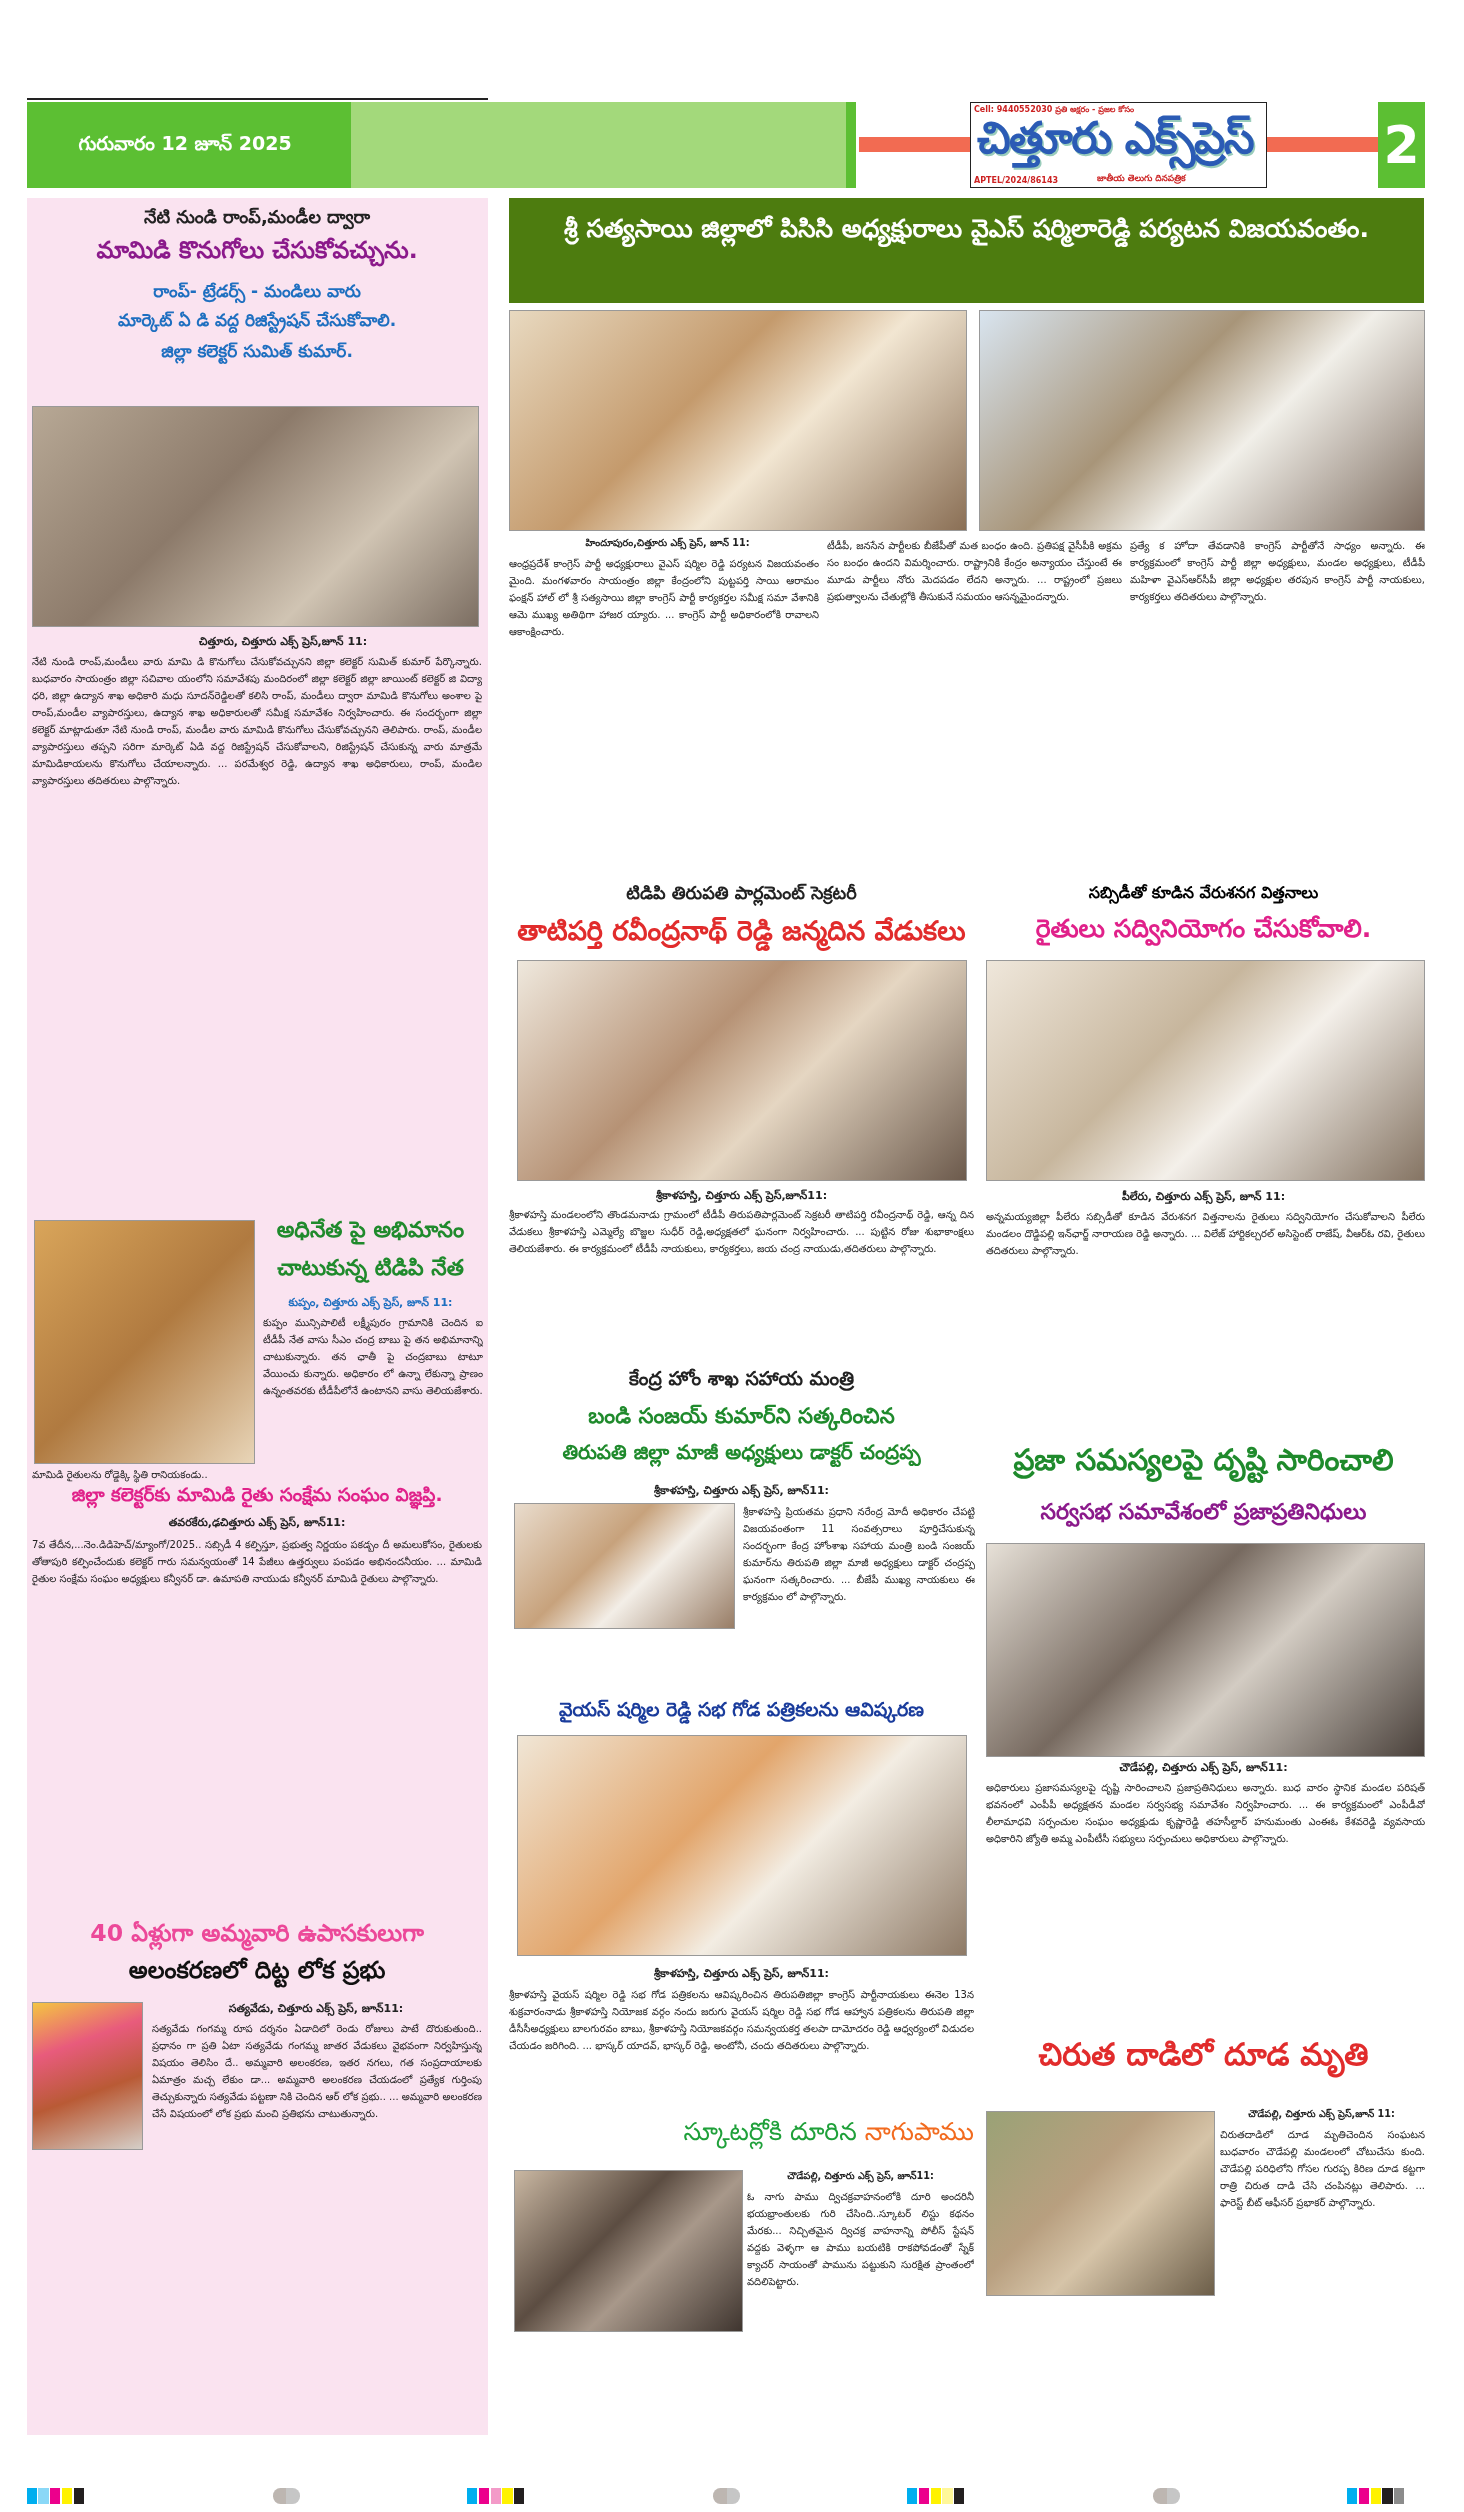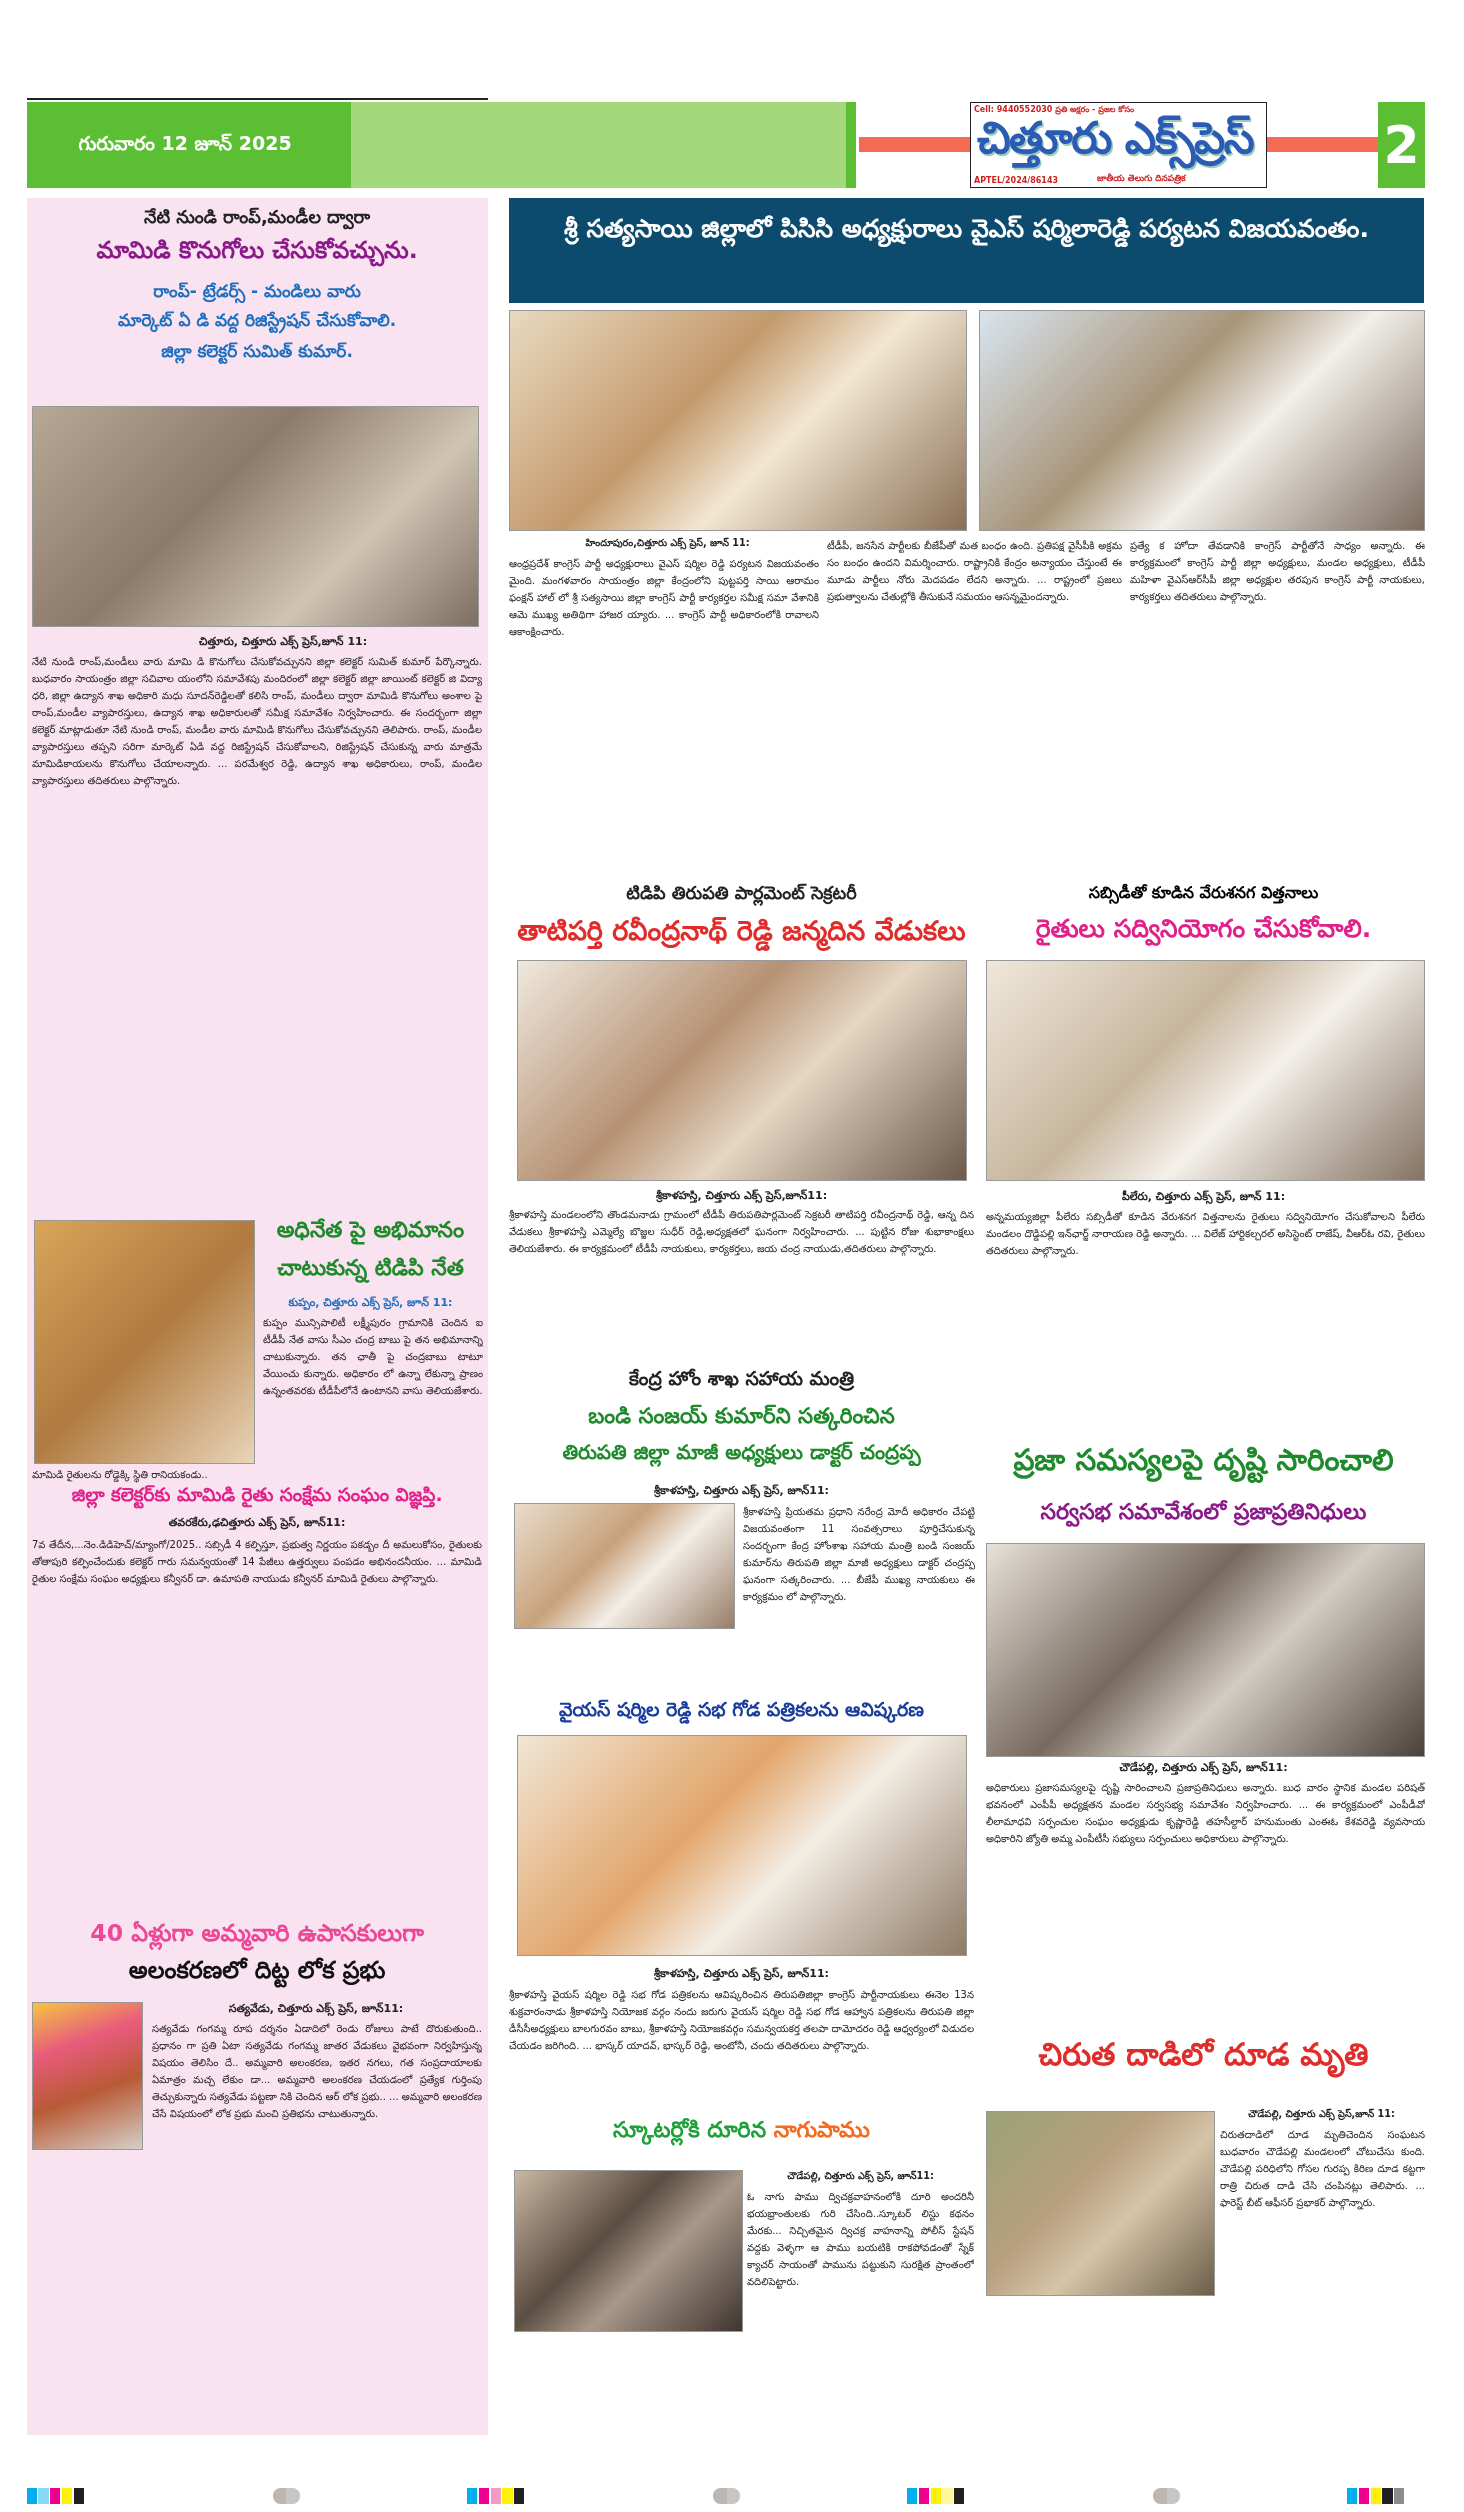--- a/index.html
+++ b/index.html
@@ -11,21 +11,21 @@
 .hdr-topline{left:26.6px;top:98px;width:461px;height:2.2px;background:#222}
 .bar-or1{left:859px;top:137px;width:111px;height:14.8px;background:#f26b52}
 .bar-or2{left:1267px;top:137px;width:111px;height:14.8px;background:#f26b52}
 .logo{left:970px;top:102px;width:297px;height:86px;border:1.5px solid #222;background:#fff;overflow:hidden}
 .logo .cell{position:absolute;left:3px;top:1.5px;font-size:8px;color:#c22;font-weight:bold}
 .logo .name{position:absolute;left:5.9px;top:13.3px;font-size:44px;font-weight:900;color:#2b5bb5;letter-spacing:-1.5px;text-shadow:1.5px 1.5px 0 #9cb;line-height:1}
 .logo .reg{position:absolute;left:3px;bottom:2.2px;font-size:8px;color:#c22;font-weight:bold}
 .logo .tag{position:absolute;left:126px;bottom:2.2px;font-size:8.9px;color:#c22;font-weight:bold}
 .pagenum{left:1378px;top:102px;width:47px;height:86px;background:#5cbf33;color:#fff;font-size:52px;font-weight:900;display:flex;align-items:center;justify-content:center}
 .pinkcol{left:26.6px;top:198px;width:461px;height:2237px;background:#fae3f0}
-.bluehead{left:509px;top:198px;width:915px;height:105px;background:#0c4a6e;color:#fff;text-align:center;font-size:25px;font-weight:bold;padding-top:8.9px;line-height:43px}
+.bluehead{left:509px;top:198px;width:915px;height:105px;background:#4d7c0f;color:#fff;text-align:center;font-size:25px;font-weight:bold;padding-top:8.9px;line-height:43px}
 .ph{background:linear-gradient(135deg,#b7a895,#8c7a6a 40%,#d0c4b3 70%,#7c6e62);border:0.7px solid #999}
 .txt{font-size:10px;line-height:17px;text-align:justify;color:#222;overflow:hidden}
 .dl{font-weight:bold;text-align:center;font-size:11px;color:#222}
 .h-c{text-align:center;font-weight:bold}
 .cmyk{position:absolute;top:2488px;display:flex}
 .cmyk span{width:10.3px;height:16px;margin-right:1.5px}
 .reg-mark{position:absolute;top:2488px;width:26.6px;height:16px;border-radius:7.4px;background:linear-gradient(90deg,#bdb6b1 50%,#c6c6c6 50%)}
 </style>
 </head>
 <body>
@@ -93,21 +93,21 @@
 <div class="abs h-c" style="left:509px;top:1440px;width:465px;font-size:20px;color:#1f8a2c">తిరుపతి జిల్లా మాజీ అధ్యక్షులు డాక్టర్ చంద్రప్ప</div>
 <div class="abs dl" style="left:509px;top:1484px;width:465px">శ్రీకాళహస్తి, చిత్తూరు ఎక్స్ ప్రెస్, జూన్11:</div>
 <div class="abs ph" style="left:514px;top:1503px;width:221px;height:126px;background:linear-gradient(135deg,#e9dccd,#c7a27c 40%,#f3eee7 60%,#987d66)"></div>
 <div class="abs txt" style="left:743px;top:1503px;width:232px;height:126px">శ్రీకాళహస్తి ప్రియతమ ప్రధాని నరేంద్ర మోదీ అధికారం చేపట్టి విజయవంతంగా 11 సంవత్సరాలు పూర్తిచేసుకున్న సందర్భంగా కేంద్ర హోంశాఖ సహాయ మంత్రి బండి సంజయ్ కుమార్‌ను తిరుపతి జిల్లా మాజీ అధ్యక్షులు డాక్టర్ చంద్రప్ప ఘనంగా సత్కరించారు. ... బీజేపీ ముఖ్య నాయకులు ఈ కార్యక్రమం లో పాల్గొన్నారు.</div>
 
 <div class="abs h-c" style="left:509px;top:1698px;width:465px;font-size:19px;color:#1a3c9c">వైయస్ షర్మిల రెడ్డి సభ గోడ పత్రికలను ఆవిష్కరణ</div>
 <div class="abs ph" style="left:517px;top:1735px;width:450px;height:221px;background:linear-gradient(135deg,#f0e6d6,#e2a56b 40%,#f3ede3 60%,#8e7a66)"></div>
 <div class="abs dl" style="left:509px;top:1967px;width:465px">శ్రీకాళహస్తి, చిత్తూరు ఎక్స్ ప్రెస్, జూన్11:</div>
 <div class="abs txt" style="left:509px;top:1986px;width:465px;height:111px">శ్రీకాళహస్తి వైయస్ షర్మిల రెడ్డి సభ గోడ పత్రికలను ఆవిష్కరించిన తిరుపతిజిల్లా కాంగ్రెస్ పార్టీనాయకులు ఈనెల 13న శుక్రవారంనాడు శ్రీకాళహస్తి నియోజక వర్గం నందు జరుగు వైయస్ షర్మిల రెడ్డి సభ గోడ ఆహ్వాన పత్రికలను తిరుపతి జిల్లా డీసీసీఅధ్యక్షులు బాలగురవం బాబు, శ్రీకాళహస్తి నియోజకవర్గం సమన్వయకర్త తలపా దామోదరం రెడ్డి ఆధ్వర్యంలో విడుదల చేయడం జరిగింది. ... భాస్కర్ యాదవ్, భాస్కర్ రెడ్డి, అంటోనీ, చందు తదితరులు పాల్గొన్నారు.</div>
 
-<div class="abs" style="left:509px;top:2117px;width:465px;text-align:center;font-weight:700;font-size:22px">
+<div class="abs" style="left:509px;top:2117px;width:465px;text-align:right;font-weight:400;font-size:25px">
   <span style="color:#1fa03a">స్కూటర్లోకి దూరిన</span>
   <span style="color:#f26b1f">నాగుపాము</span>
 </div>
 <div class="abs ph" style="left:514px;top:2170px;width:229px;height:162px;background:linear-gradient(135deg,#c9b7a2,#5c4d42 40%,#a8988a 60%,#3f352f)"></div>
 <div class="abs dl" style="left:746px;top:2170px;width:229px;font-size:9.6px">చౌడేపల్లి, చిత్తూరు ఎక్స్ ప్రెస్, జూన్11:</div>
 <div class="abs txt" style="left:747px;top:2188px;width:227px;height:145px">ఓ నాగు పాము ద్విచక్రవాహనంలోకి దూరి అందరినీ భయభ్రాంతులకు గురి చేసింది..స్కూటర్ లిస్టు కథనం మేరకు... నిచ్చితమైన ద్విచక్ర వాహనాన్ని పోలీస్ స్టేషన్ వద్దకు వెళ్ళగా ఆ పాము బయటికి రాకపోవడంతో స్నేక్ క్యాచర్ సాయంతో పామును పట్టుకుని సురక్షిత ప్రాంతంలో వదిలిపెట్టారు.</div>
 
 <div class="abs h-c" style="left:982px;top:883px;width:443px;font-size:16px;color:#000000">సబ్సిడీతో కూడిన వేరుశనగ విత్తనాలు</div>
 <div class="abs h-c" style="left:982px;top:914px;width:443px;font-size:25px;color:#e0218a">రైతులు సద్వినియోగం చేసుకోవాలి.</div>
 <div class="abs ph" style="left:986px;top:960px;width:439px;height:221px;background:linear-gradient(135deg,#efe7db,#c7b69d 40%,#f4f0ea 60%,#857463)"></div>

